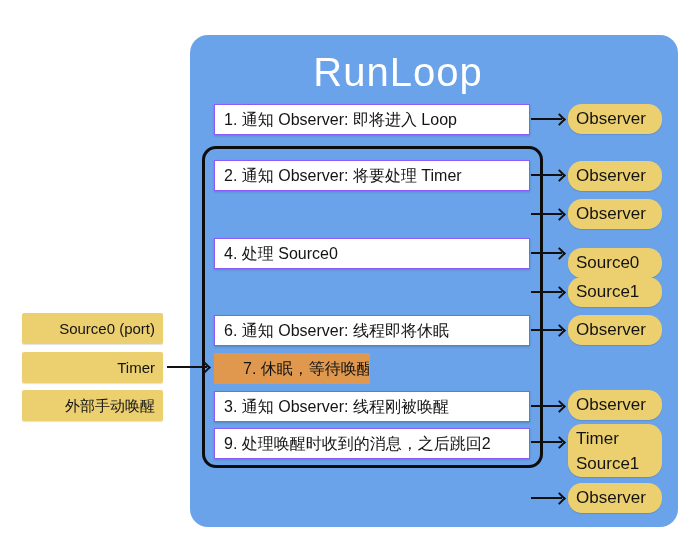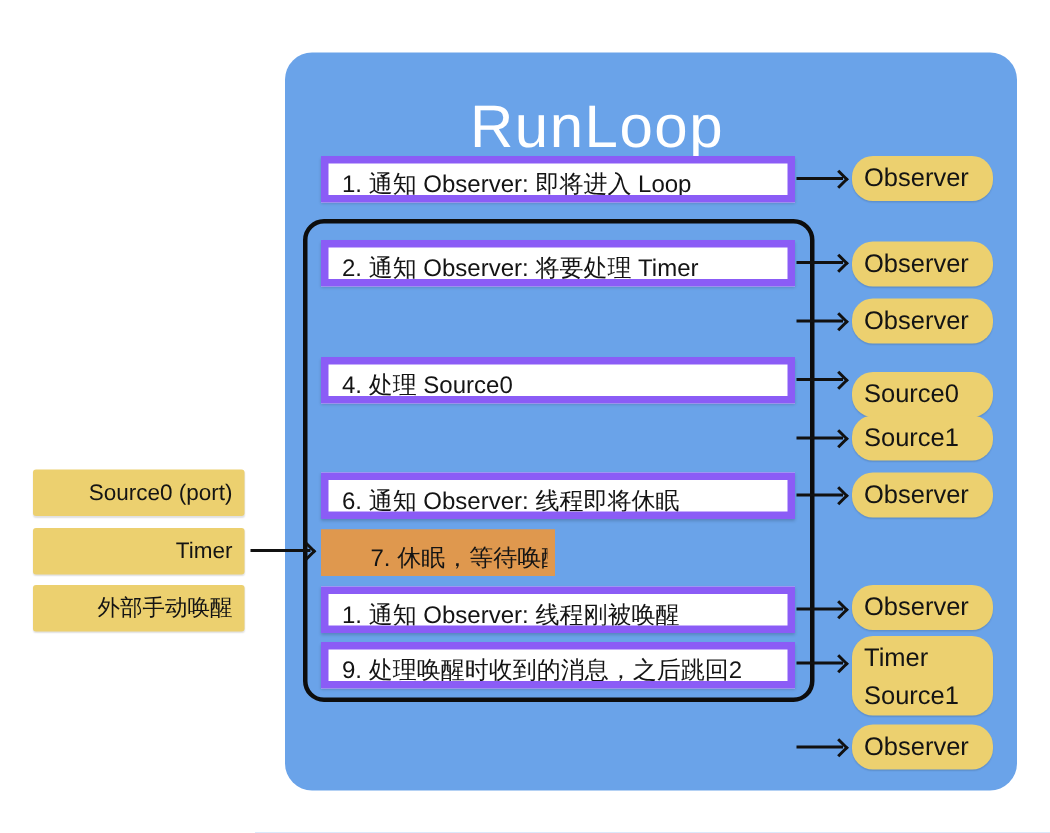--- a/index.html
+++ b/index.html
@@ -18,29 +18,29 @@
   }
   .canvas { position: relative; width: 700px; height: 555px; background: #ffffff; }
 
   .panel {
     position: absolute; left: 190px; top: 35px; width: 488px; height: 492px;
     background: var(--panel-blue); border-radius: 18px;
   }
   .title {
     position: absolute; left: 190px; top: 50px; width: 416px;
     text-align: center; color: #ffffff;
-    font-size: 40px; font-weight: 300; letter-spacing: 1px; line-height: 1.1; margin-top: 13px;
+    font-size: 40px; font-weight: 300; letter-spacing: 1px; line-height: 1.1;
   }
   .loop-frame {
     position: absolute; left: 202px; top: 146px; width: 341px; height: 322px;
     border: 3px solid #0d0d0d; border-radius: 14px; background: transparent;
   }
   .step {
     position: absolute; left: 214px; width: 316px; height: 31px;
-    background: #ffffff; border: 5px solid #8b5cf6;
+    background: #ffffff; border: 1px solid #8b5cf6;
     box-shadow: 0 1px 2px rgba(0,0,0,0.18);
     font-size: 16px; color: #141414; line-height: 29px;
     padding-left: 9px; white-space: nowrap; overflow: hidden;
   }
   .step.sleep {
     width: 156px; background: var(--sleep-orange);
     border-color: var(--sleep-orange); box-shadow: none; padding-left: 28px;
   }
   .target {
     position: absolute; left: 568px; width: 94px; height: 30px;
@@ -79,21 +79,21 @@
   <div class="panel"></div>
   <div class="title">RunLoop</div>
 
   <div class="loop-frame"></div>
 
   <div class="step" style="top:104px">1. 通知 Observer: 即将进入 Loop</div>
   <div class="step" style="top:160px">2. 通知 Observer: 将要处理 Timer</div>
   <div class="step" style="top:238px">4. 处理 Source0</div>
   <div class="step" style="top:315px">6. 通知 Observer: 线程即将休眠</div>
   <div class="step sleep" style="top:353px">7. 休眠，等待唤醒</div>
-  <div class="step" style="top:391px">1. 通知 Observer: 线程刚被唤醒</div>
+  <div class="step" style="top:391px">3. 通知 Observer: 线程刚被唤醒</div>
   <div class="step" style="top:428px">9. 处理唤醒时收到的消息，之后跳回2</div>
 
   <div class="target" style="top:104px">Observer</div>
   <div class="target" style="top:161px">Observer</div>
   <div class="target" style="top:199px">Observer</div>
   <div class="target" style="top:248px">Source0</div>
   <div class="target" style="top:277px">Source1</div>
   <div class="target" style="top:315px">Observer</div>
   <div class="target" style="top:390px">Observer</div>
   <div class="target tall" style="top:424px">Timer

